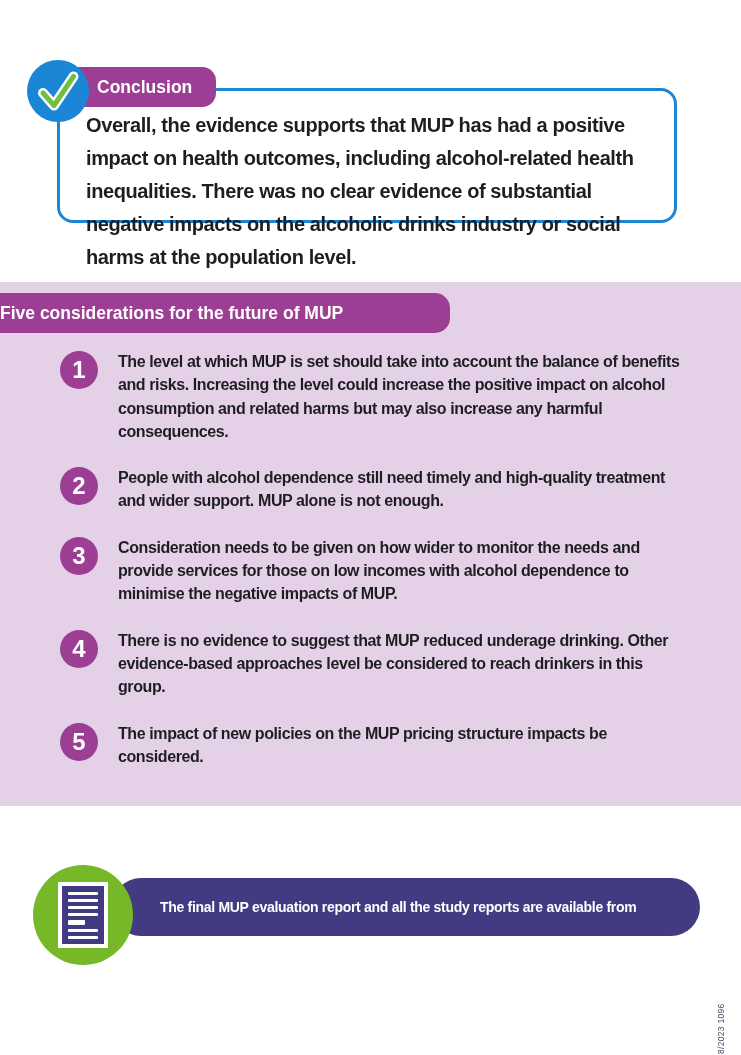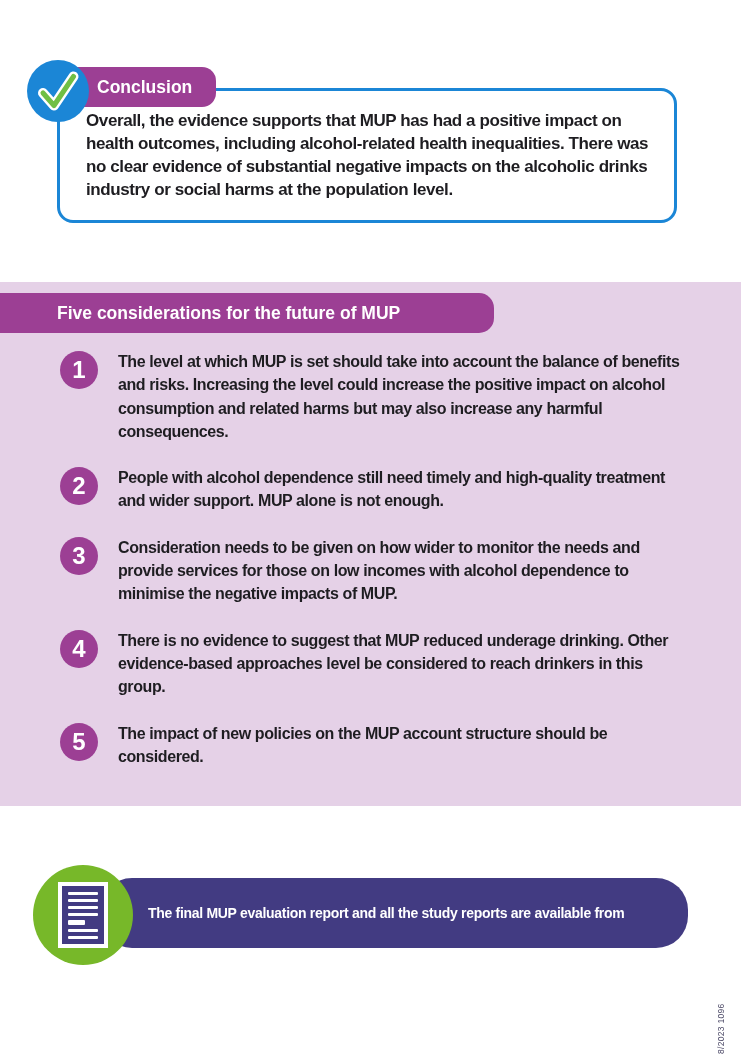--- a/index.html
+++ b/index.html
@@ -12,66 +12,66 @@
   }
 
   
   .conclusion-box {
     position:absolute; left:57px; top:88px; width:620px; height:135px;
     background:#ffffff; border:3px solid var(--blue,#1b86d6); border-radius:16px;
     z-index:1;
   }
   .conclusion-text {
     position:absolute; left:26px; top:18px; width:584px;
-    font-size:17px; line-height:23px; font-weight:700;
+    font-size:20px; line-height:33px; font-weight:700;
     letter-spacing:-0.4px; color:var(--text,#1e1d21);
   }
   .conclusion-pill {
     position:absolute; left:44px; top:67px; height:40px; min-width:172px;
     background:var(--purple,#9c3f94); border-radius:14px;
     color:#ffffff; font-size:17.5px; font-weight:700; line-height:40px;
     padding:0 24px 3px 53px; z-index:2;
   }
   .check-circle {
     position:absolute; left:27px; top:60px; width:62px; height:62px;
     background:var(--blue,#1b86d6); border-radius:50%; z-index:3;
     display:flex; align-items:center; justify-content:center;
   }
 
   
   .considerations-panel {
     position:absolute; left:0; top:282px; width:741px; height:524px;
     background:var(--light-purple,#e5d1e7);
   }
   .considerations-header {
-    position:absolute; left:0; top:11px; width:494px; height:40px;
+    position:absolute; left:0; top:11px; width:450px; height:40px;
     background:var(--purple,#9c3f94); border-radius:0 15px 15px 0;
     color:#ffffff; font-weight:700; font-size:17.5px; line-height:40px;
-    padding-left:57px; white-space:nowrap;
+    white-space:nowrap;
   }
   .items {
     position:absolute; left:60px; top:68px; width:636px;
     display:flex; flex-direction:column; gap:23px;
   }
   .item { display:flex; align-items:flex-start; }
   .num-circle {
     flex:0 0 38px; width:38px; height:38px; border-radius:50%;
     background:var(--purple,#9c3f94); color:#ffffff;
     font-size:24px; font-weight:700; text-align:center; line-height:38px;
     margin-top:1px;
   }
   .item-text {
     margin-left:20px; width:572px;
     font-size:16px; line-height:23.3px; font-weight:700;
     letter-spacing:-0.4px; color:var(--text,#1e1d21);
   }
 
   
   .footer-banner {
-    position:absolute; left:100px; top:878px; width:588px; height:70px;
+    position:absolute; left:112px; top:878px; width:588px; height:58px;
     background:var(--navy,#423b82); border-radius:32px;
     color:#ffffff; display:flex; align-items:center; overflow:hidden;
   }
   .footer-text { margin-left:48px; font-size:14px; line-height:23px; font-weight:700; letter-spacing:-0.3px; }
   .footer-text span { display:block; white-space:nowrap; }
   .doc-circle {
     position:absolute; left:33px; top:865px; width:100px; height:100px;
     border-radius:50%; background:var(--green,#77b829);
     display:flex; align-items:center; justify-content:center; z-index:2;
   }
@@ -131,21 +131,21 @@
         <p class="item-text">Consideration needs to be given on how wider to monitor the needs and provide services for those on low incomes with alcohol dependence to minimise the negative impacts of MUP.</p>
       </div>
 
       <div class="item">
         <div class="num-circle">4</div>
         <p class="item-text">There is no evidence to suggest that MUP reduced underage drinking. Other evidence-based approaches level be considered to reach drinkers in this group.</p>
       </div>
 
       <div class="item">
         <div class="num-circle">5</div>
-        <p class="item-text">The impact of new policies on the MUP account structure should be considered.</p>
+        <p class="item-text">The impact of new policies on the MUP pricing structure impacts be considered.</p>
       </div>
 
     </div>
   </section>
 
   <section>
     <div class="footer-banner">
       <p class="footer-text">
         <span>The final MUP evaluation report and all the study reports are available from</span>
       </p>

